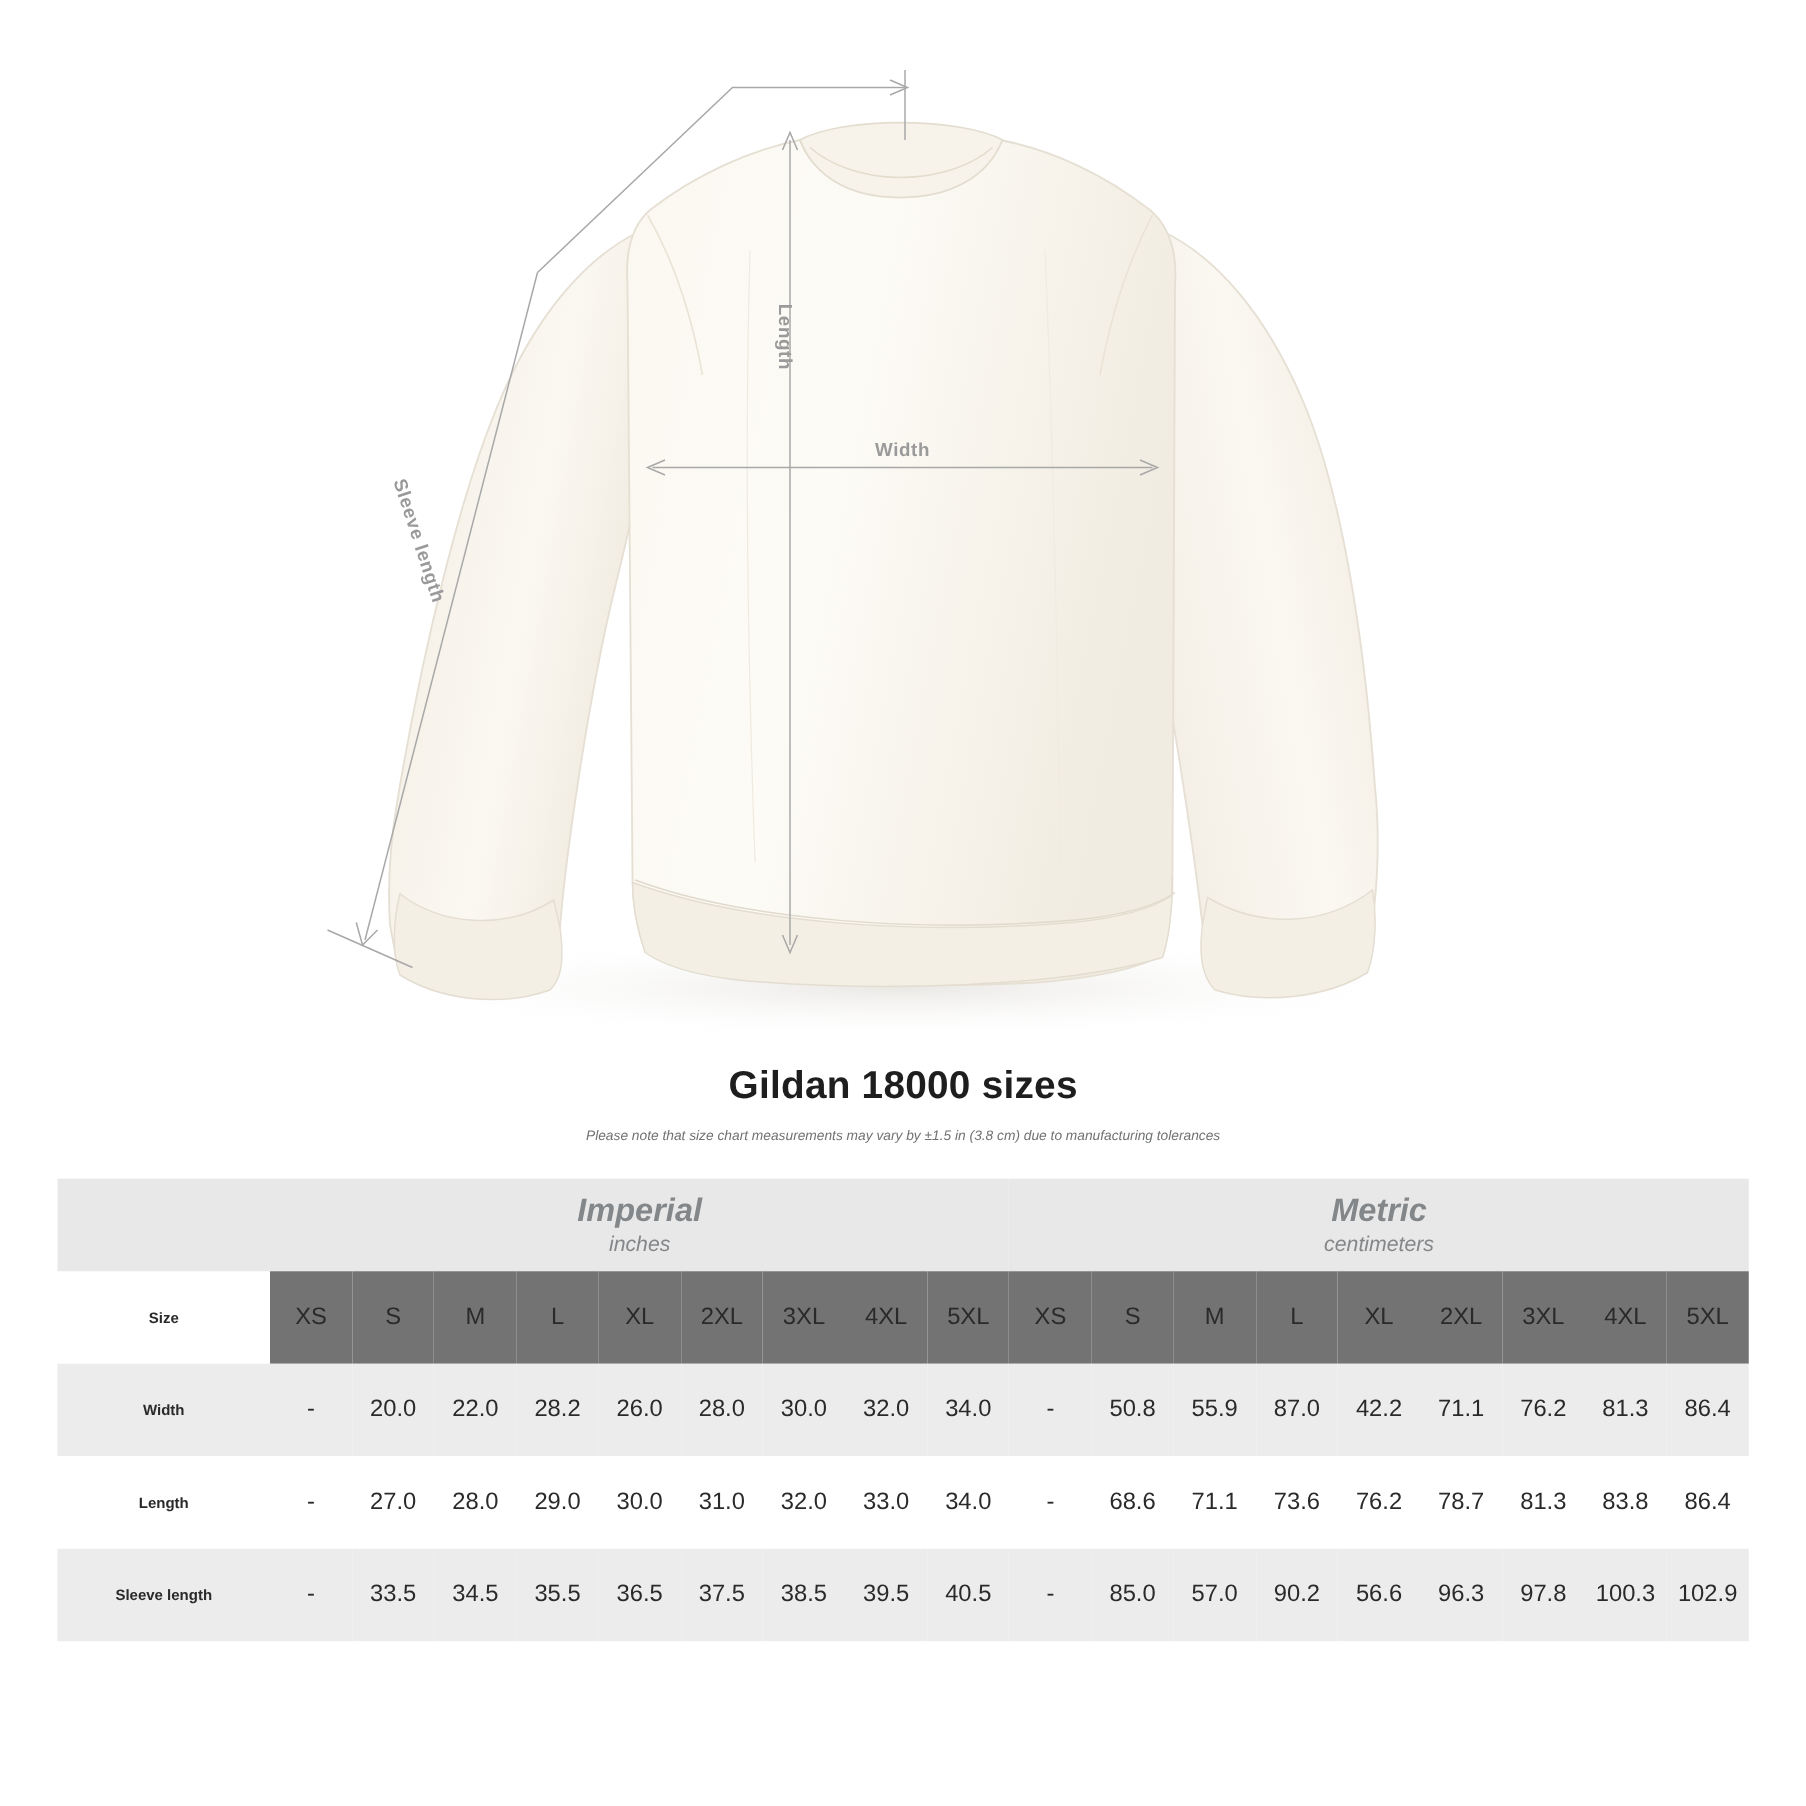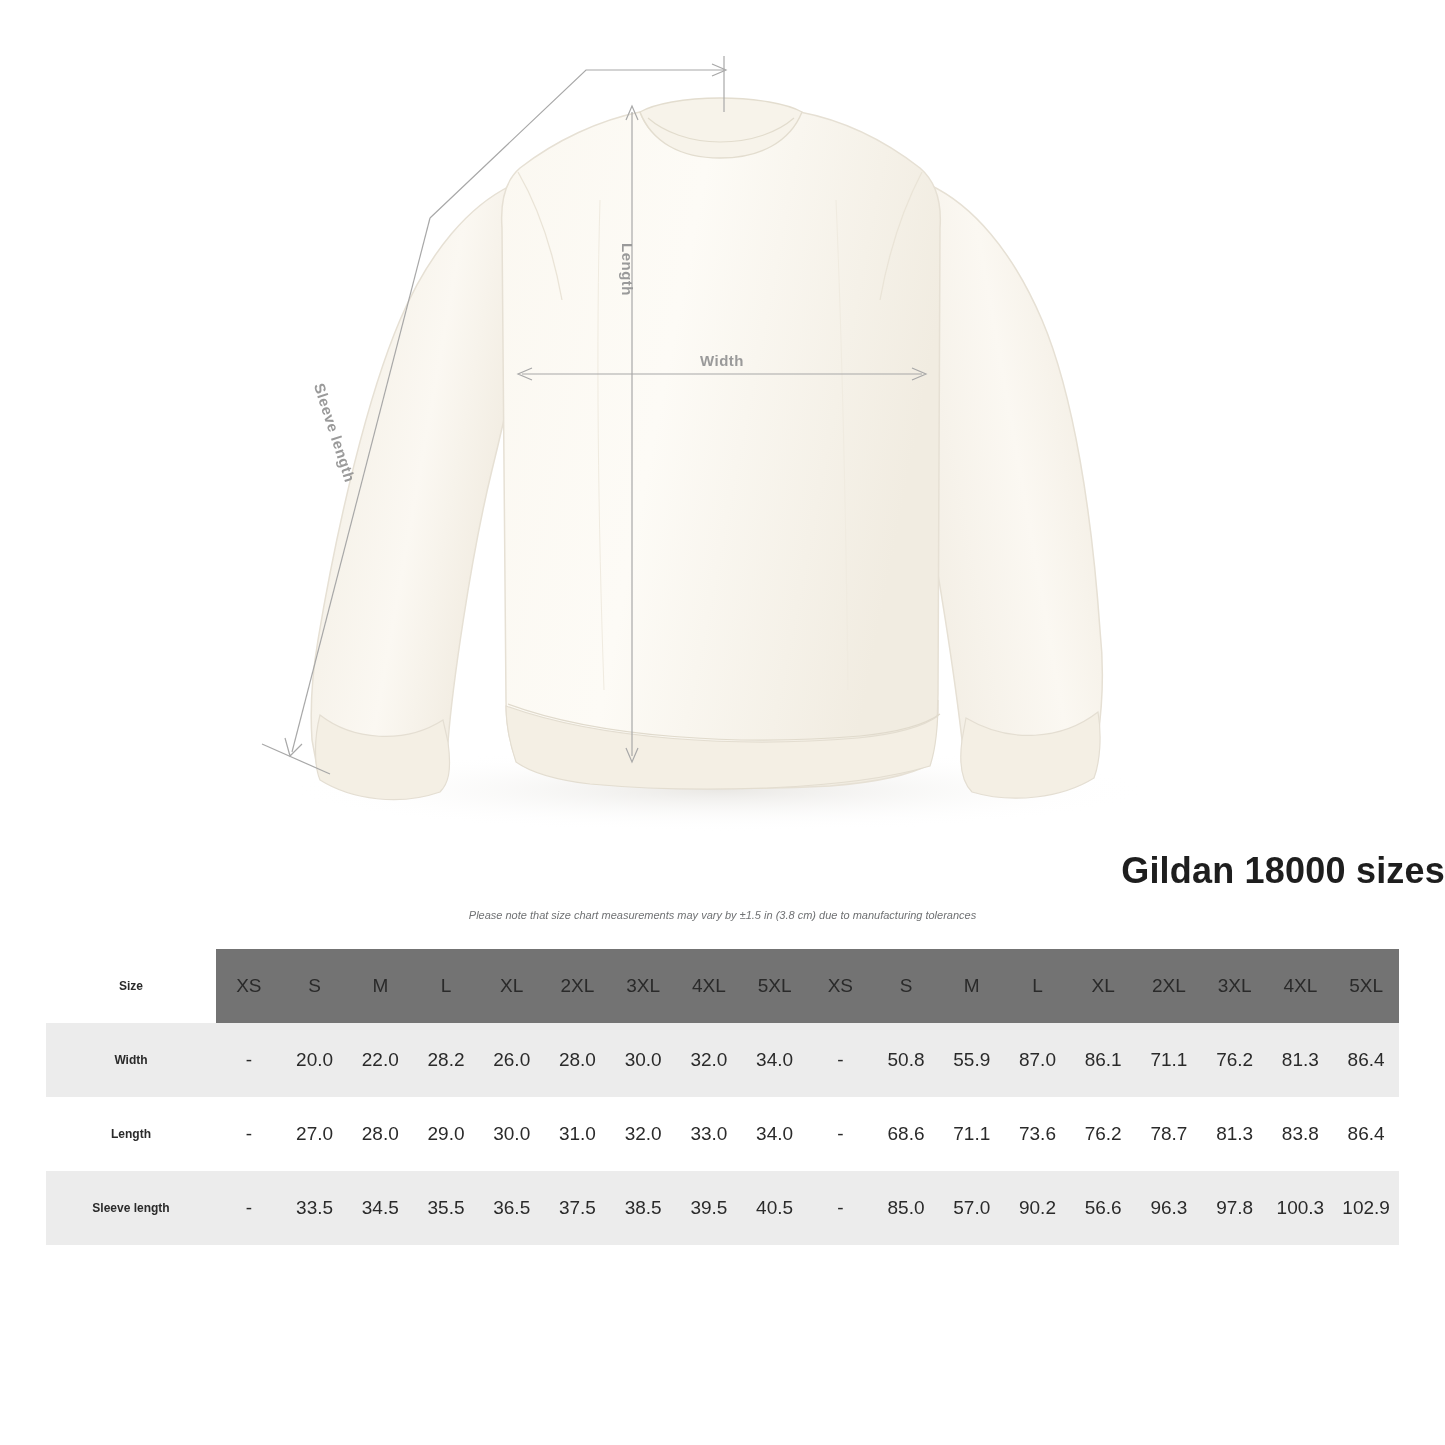--- a/index.html
+++ b/index.html
@@ -52,26 +52,25 @@
     transform: rotate(72deg);
     transform-origin: left top;
   }
 
   
   .title-block {
     text-align: center;
     margin-top: 10px;
   }
   .chart-title {
-    font-size: 36px;
+    font-size: 31px;
     font-weight: bold;
     color: #1e1e1e;
     margin: 0;
     letter-spacing: 0.2px;
-    text-align: right;
   }
   .chart-note {
     font-size: 11px;
     font-style: italic;
     color: #6f7173;
     margin-top: 17px;
   }
 
   
   .table-wrap {
@@ -220,20 +219,31 @@
   </div>
 
   <div class="title-block">
     <h1 class="chart-title">Gildan 18000 sizes</h1>
     <div class="chart-note">Please note that size chart measurements may vary by ±1.5 in (3.8 cm) due to manufacturing tolerances</div>
   </div>
 
   <div class="table-wrap">
     <table class="size-table">
       <tbody>
+        <tr class="unit-header">
+          <td class="first-col"></td>
+          <td colspan="9">
+            <div class="unit-name">Imperial</div>
+            <div class="unit-sub">inches</div>
+          </td>
+          <td colspan="9">
+            <div class="unit-name">Metric</div>
+            <div class="unit-sub">centimeters</div>
+          </td>
+        </tr>
 
         <tr class="col-head">
           <td class="rowname first-col">Size</td>
           <td>XS</td>
           <td>S</td>
           <td>M</td>
           <td>L</td>
           <td>XL</td>
           <td>2XL</td>
           <td>3XL</td>
@@ -258,21 +268,21 @@
           <td>28.2</td>
           <td>26.0</td>
           <td>28.0</td>
           <td>30.0</td>
           <td>32.0</td>
           <td>34.0</td>
           <td>-</td>
           <td>50.8</td>
           <td>55.9</td>
           <td>87.0</td>
-          <td>86.1</td>
+          <td>42.2</td>
           <td>71.1</td>
           <td>76.2</td>
           <td>81.3</td>
           <td>86.4</td>
         </tr>
 
         <tr class="data plain">
           <td class="rowname first-col">Length</td>
           <td>-</td>
           <td>27.0</td>

